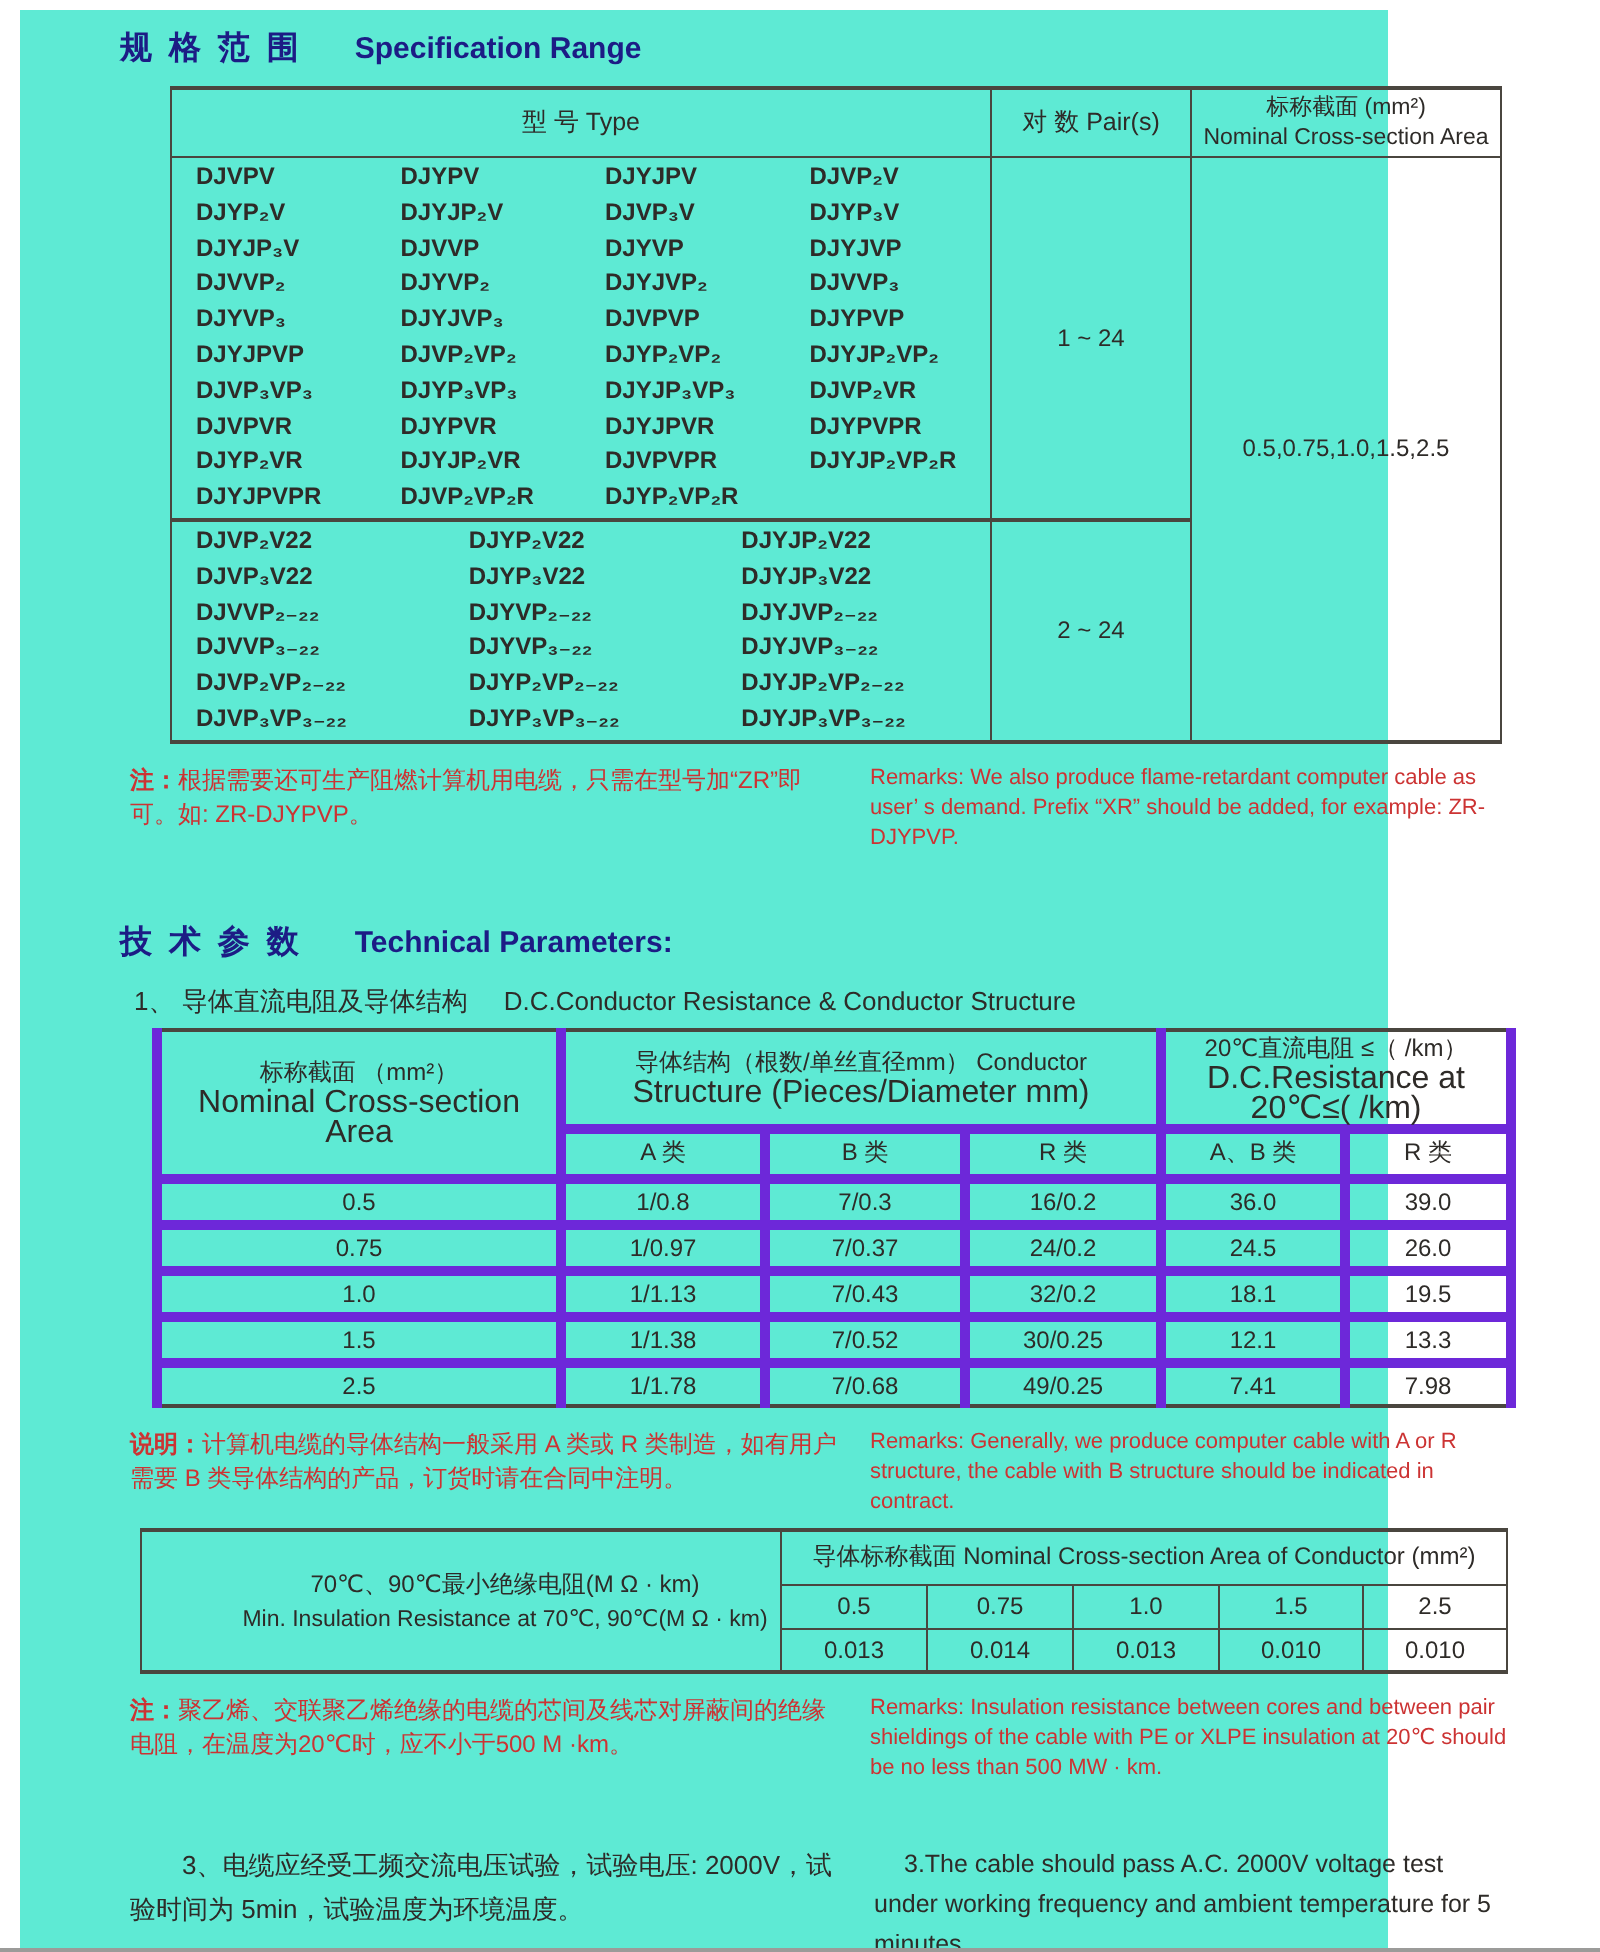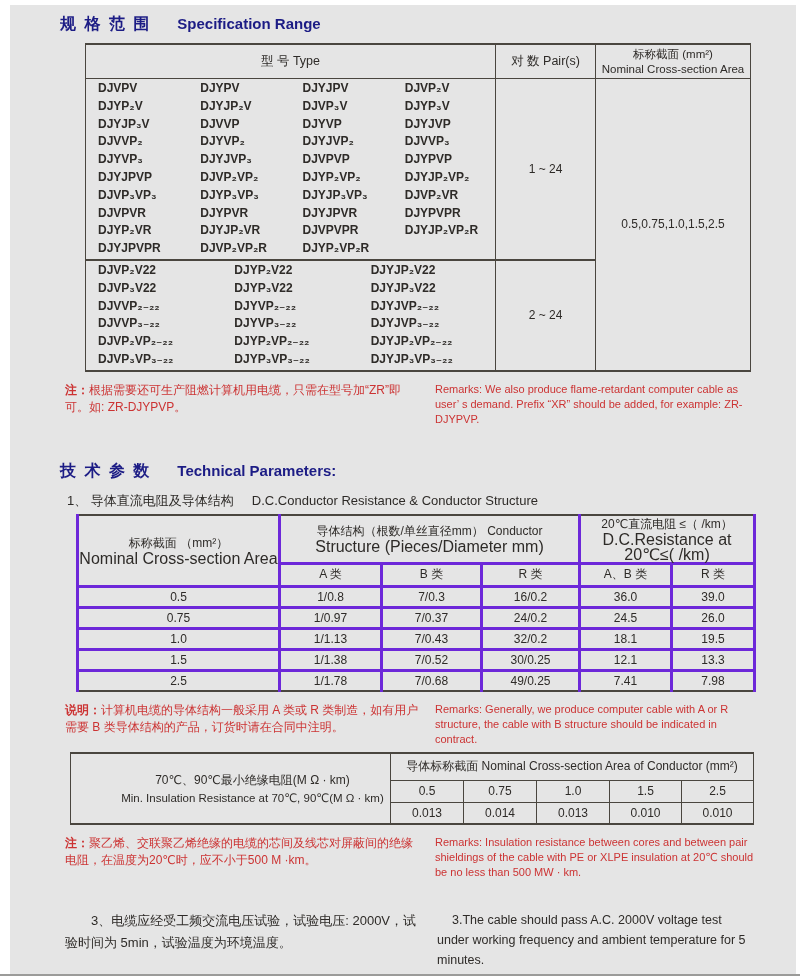--- a/index.html
+++ b/index.html
@@ -1,19 +1,19 @@
 <!DOCTYPE html>
 <html><head>
 <meta charset="utf-8">
 <style>
   html,body{margin:0;padding:0;}
   .page{position:relative;width:800px;height:976px;background:#ffffff;overflow:hidden;
         font-family:"Liberation Sans","DejaVu Sans",sans-serif;color:#2e2b28;}
   .page::after{content:"";position:absolute;left:0;right:0;bottom:0;height:2px;background:#9b9b99;}
-  .canvas{position:absolute;left:10px;top:5px;width:786px;height:969px;background:#e5e5e5;}
+  .canvas{position:absolute;left:10px;top:5px;width:684px;height:969px;background:#5eead4;}
 
   .h-title{margin:9px 0 0 50px;color:#1c1c85;font-weight:bold;font-size:16px;letter-spacing:2px;}
   .h-title .en{margin-left:26px;letter-spacing:0;font-size:15px;}
 
   
   table{border-collapse:collapse;table-layout:fixed;}
   .spec-table{margin:8px 0 0 75px;width:665px;font-size:12px;}
   .spec-table th,.spec-table td{border:1px solid #4a463f;padding:0;}
   .spec-table thead th{border-top:2px solid #4a463f;height:33px;font-weight:500;font-size:12.5px;}
   .th-area div{line-height:15px;font-size:11.5px;}
@@ -31,21 +31,21 @@
   .note .zh{width:358px;font-size:12px;line-height:17px;}
   .note .zh b{font-weight:bold;}
   .note .en{width:322px;margin-left:12px;font-size:11px;line-height:15px;}
 
   .h-tech{margin:34px 0 0 50px;}
   .item-h{margin:10px 0 0 57px;font-size:13px;color:#2e2b28;}
   .item-h .en{margin-left:18px;}
 
   
   .t1{margin:4px 0 0 66px;width:677px;font-size:12px;text-align:center;}
-  .t1 th,.t1 td{border:3px solid #6d28d9;padding:0;font-weight:normal;}
+  .t1 th,.t1 td{border:5px solid #6d28d9;padding:0;font-weight:normal;}
   .t1 thead tr:first-child th{border-top:2px solid #4a463f;}
   .t1 .hz{line-height:16px;font-size:12px;}
   .t1 .he{line-height:15px;font-size:16px;}
   .t1 thead tr:first-child th{height:36px;}
   .t1 thead tr:last-child th{height:20px;}
   .t1 tbody td{height:18px;}
   .t1 tbody tr:last-child td{border-bottom:2px solid #4a463f;}
 
   
   .t2{margin:5px 0 0 60px;width:683px;font-size:12px;text-align:center;}

